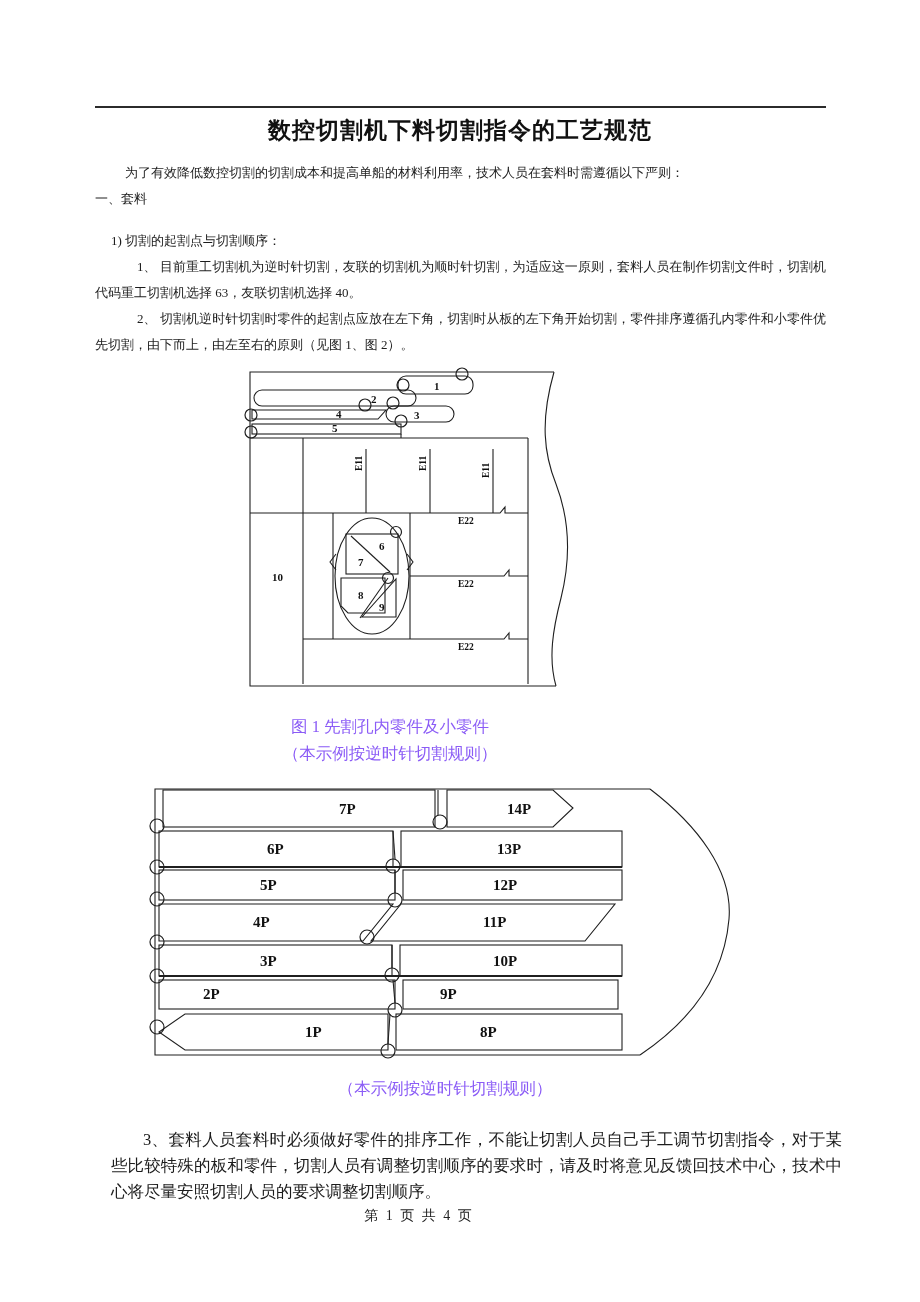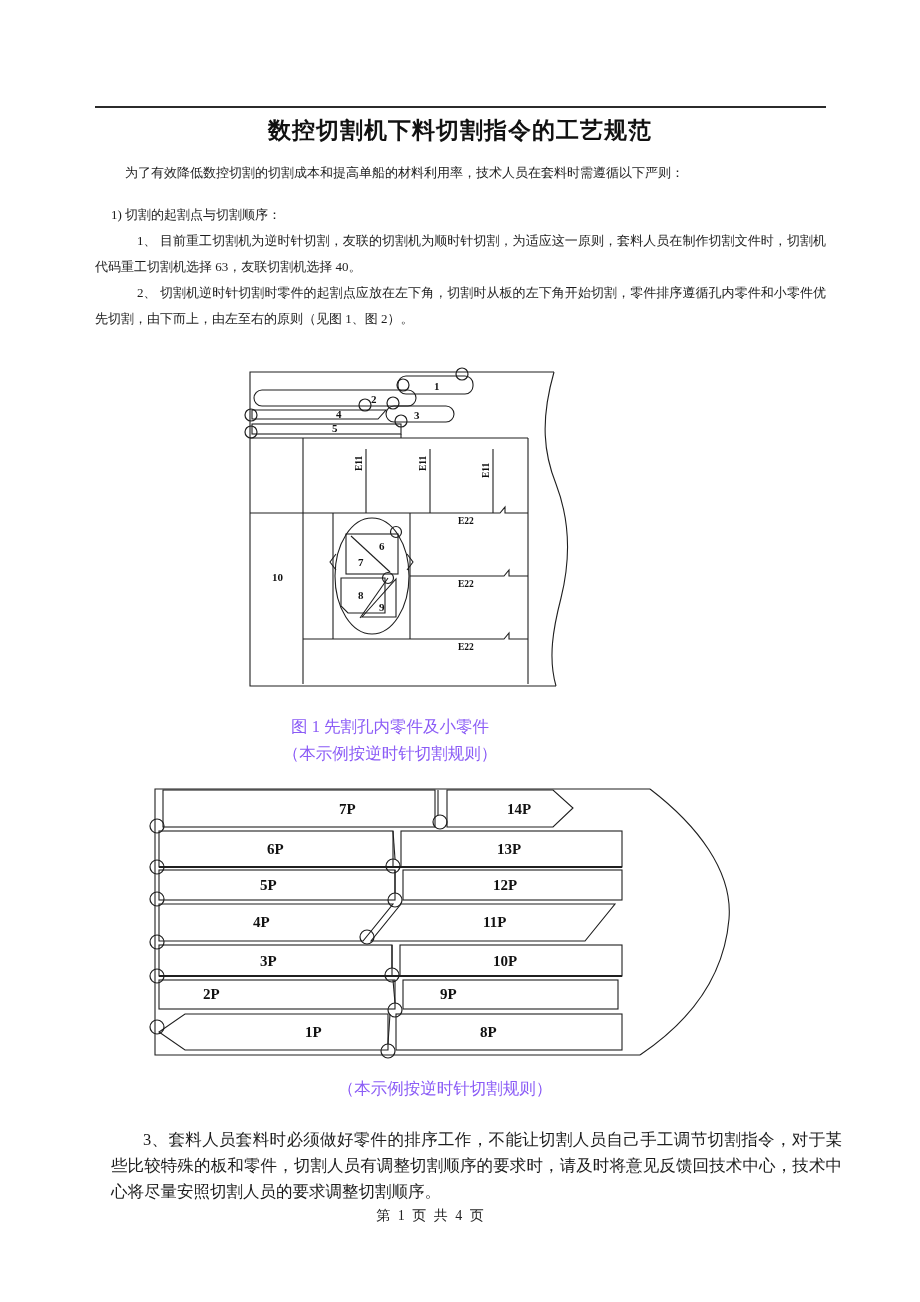--- a/index.html
+++ b/index.html
@@ -19,21 +19,21 @@
   .body-text p { font-size:13px; line-height:26px; text-align:justify; color:#1c1c1c; }
   .indent-2 { text-indent:30px; }
   .indent-1 { text-indent:16px;margin-top:16px; }
   .indent-3 { text-indent:42px; }
   .sec-heading { font-size:17.5px; }
   .caption { text-align:center; font-size:16.5px; line-height:27px; color:#8b5cf6; }
   .cap1 { position:absolute; left:180px; top:713px; width:420px; }
   .cap2 { position:absolute; left:145px; top:1075px; width:600px; }
   .point3 { position:absolute; left:111px; top:1127px; width:731px;
             font-size:16.5px; line-height:26px; text-align:justify; text-indent:32px; }
-  .page-footer { position:absolute; left:12px; top:1207px; width:838px; text-align:center;
+  .page-footer { position:absolute; left:0; top:1207px; width:838px; text-align:center;
                  font-size:14px; letter-spacing:2px; color:#222; }
   .fig1 { position:absolute; left:238px; top:366px; }
   .fig2 { position:absolute; left:145px; top:783px; }
   svg line, svg path, svg rect, svg ellipse, svg polyline, svg polygon, svg circle
     { stroke:#1f1f1f; fill:none; stroke-width:1.1; }
   svg circle.cutpt { stroke-width:1.2; }
   svg text { stroke:none; fill:#111; font-family:"Liberation Serif","DejaVu Serif",serif; font-weight:bold; }
   .plabel { font-size:11px; }
   .zlabel { font-size:9.5px; }
   .slabel { font-size:15px; }
@@ -43,20 +43,21 @@
 <body>
 
 <div class="page">
 
   <div class="top-rule"></div>
 
   <div class="doc-title">数控切割机下料切割指令的工艺规范</div>
 
   <div class="body-text">
     <p class="indent-2">为了有效降低数控切割的切割成本和提高单船的材料利用率，技术人员在套料时需遵循以下严则：</p>
+    <p class="sec-heading">一、套料</p>
     <p class="indent-1">1) 切割的起割点与切割顺序：</p>
     <p class="indent-3">1、 目前重工切割机为逆时针切割，友联的切割机为顺时针切割，为适应这一原则，套料人员在制作切割文件时，切割机代码重工切割机选择 63，友联切割机选择 40。</p>
     <p class="indent-3">2、 切割机逆时针切割时零件的起割点应放在左下角，切割时从板的左下角开始切割，零件排序遵循孔内零件和小零件优先切割，由下而上，由左至右的原则（见图 1、图 2）。</p>
   </div>
 
   <svg class="fig1" width="352" height="328" viewBox="0 0 352 328">
 
     <polyline points="316,6 12,6 12,320 318,320"></polyline>
     <path d="M316,6 C302,55 306,88 318,118 C331,152 333,192 323,232 C315,263 310,292 318,320"></path>
 

